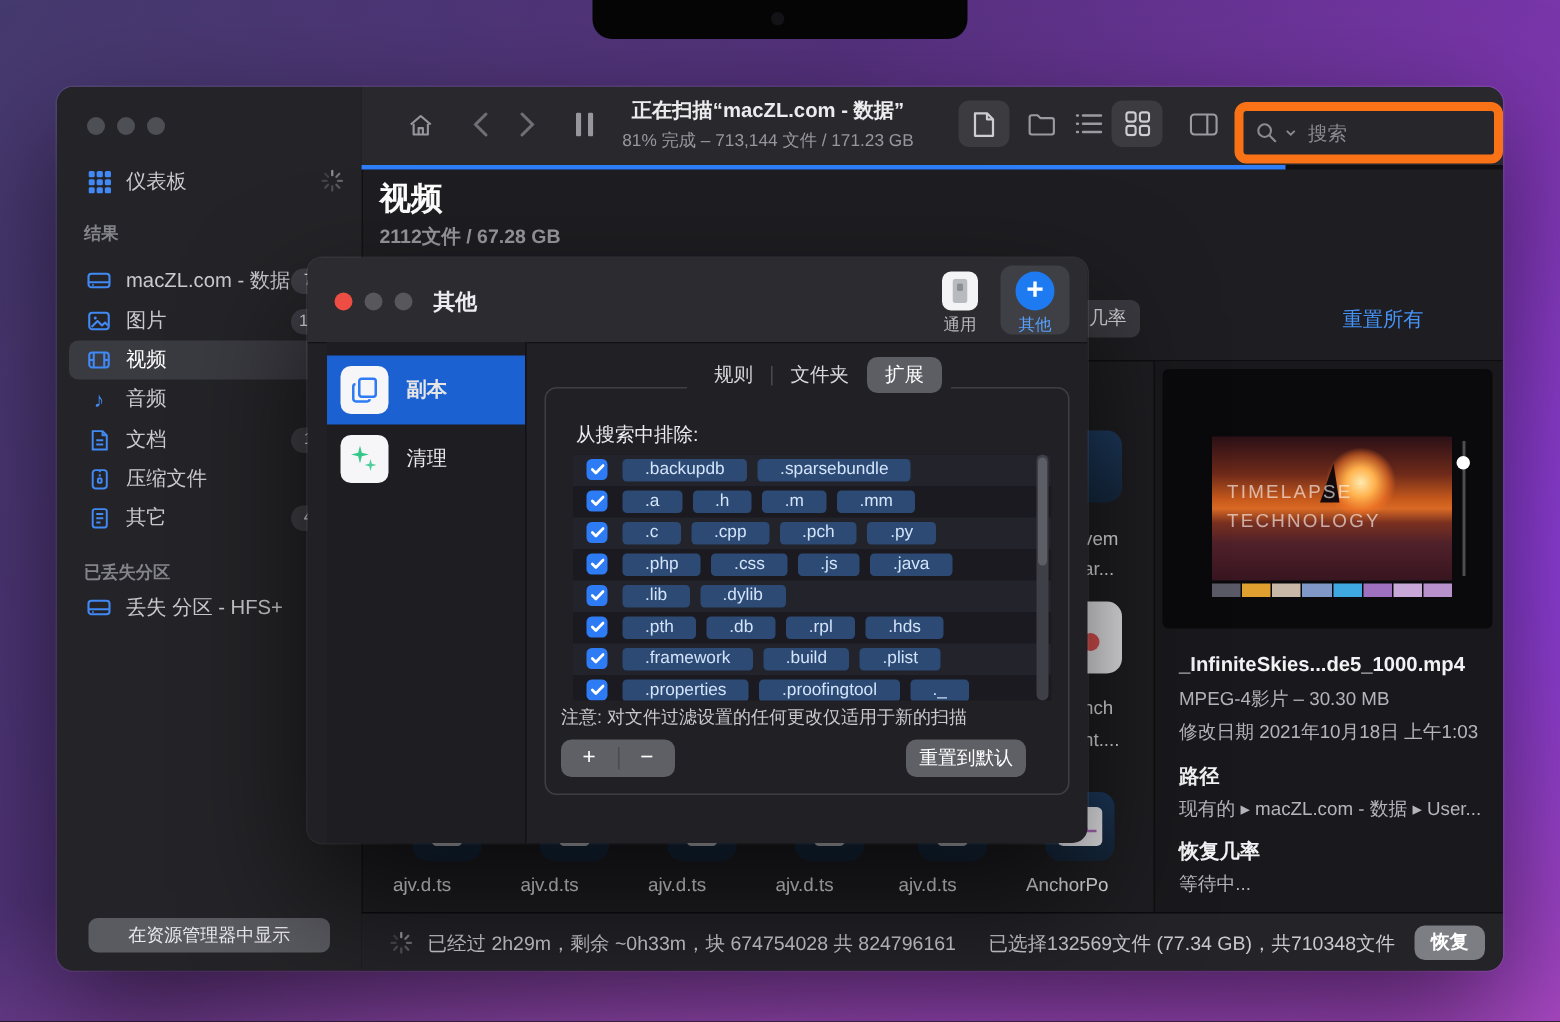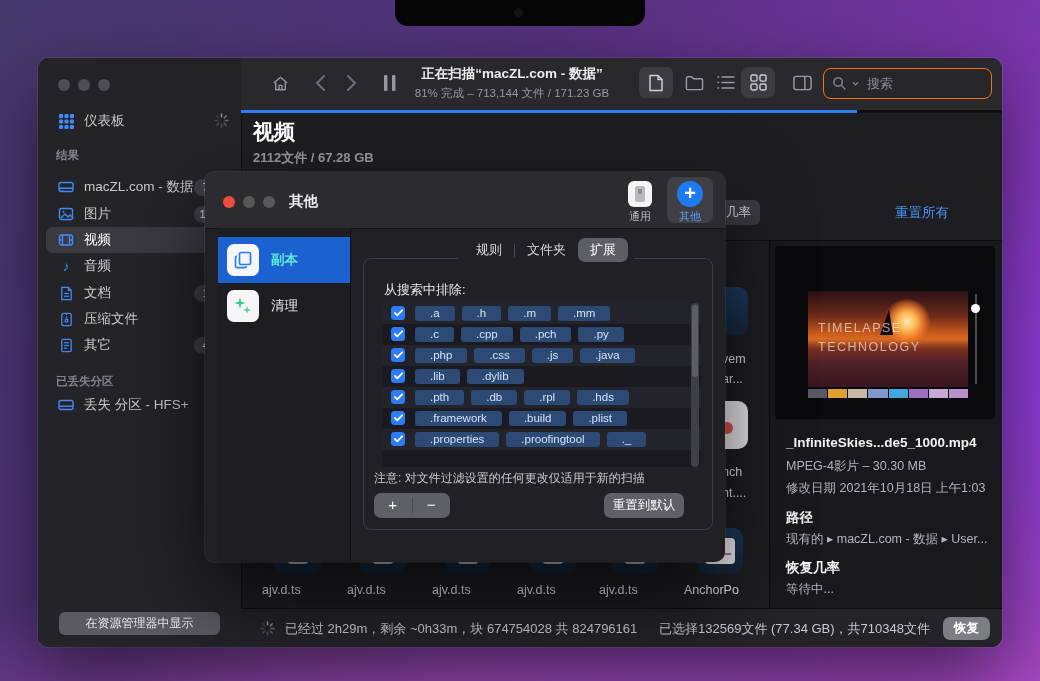--- a/index.html
+++ b/index.html
@@ -30,21 +30,21 @@
   #showbtn{left:21px;top:554px;width:161px;height:23px;background:#5a5a61;border-radius:6px;color:#ebebee;
            font-size:12px;text-align:center;line-height:23px;}
   
   #toolbar{left:203px;top:0;width:761px;height:52px;background:#29292d;}
   .tbi{position:absolute;top:14px;color:#96969c;}
   .tbtn{position:absolute;top:9px;width:34px;height:31px;border-radius:7px;display:flex;align-items:center;justify-content:center;color:#9a9aa0;}
   .tbtn.on{background:#3b3b40;color:#cdcdd2;}
   #ttl{position:absolute;left:121px;top:7px;width:300px;text-align:center;}
   #ttl .t1{font-size:13.5px;color:#ececef;font-weight:700;white-space:nowrap;}
   #ttl .t2{font-size:11.5px;color:#97979d;margin-top:3px;white-space:nowrap;}
-  #search{position:absolute;left:582px;top:10px;width:167px;height:29px;border:1px solid #f97316;border-radius:8px;
+  #search{position:absolute;left:582px;top:10px;width:167px;height:29px;border:6px solid #f97316;border-radius:8px;
           background:#27272b;display:flex;align-items:center;}
   #search input{background:transparent;border:none;outline:none;color:#cfcfd4;font-size:13px;width:110px;font-family:inherit;}
   #search input::placeholder{color:#8a8a90;}
   #ptrack{left:203px;top:52px;width:761px;height:3px;background:#101013;}
   #pbar{left:0;top:0;height:3px;background:#2e7ef7;}
   
   #chead1{left:215px;top:60px;font-size:21px;font-weight:700;color:#fff;}
   #chead2{left:215px;top:91px;font-size:13px;font-weight:700;color:#98989d;}
   #resetall{left:857px;top:146px;font-size:13.5px;color:#4693f8;}
   #chip{left:655px;top:142px;width:67px;height:25px;background:#3a3a40;border-radius:6px;color:#d6d6da;
@@ -91,21 +91,21 @@
   .dtool.on{background:#3f3f46;}
   .dtool .cap{font-size:11px;color:#b9b9be;margin-top:2px;}
   .dtool.on .cap{color:#58a2ff;}
   .tile{width:24px;height:26px;background:#f4f4f6;border-radius:6px;margin:4px auto 0;display:flex;align-items:center;justify-content:center;}
   #plus{width:26px;height:26px;border-radius:50%;background:#1d7af0;margin:4px auto 0;color:#fff;font-size:20px;font-weight:700;line-height:25px;}
   #dlist{position:absolute;left:13px;top:56px;width:132px;height:334px;background:#1d1d22;border-right:1px solid #121216;}
   .drow{position:absolute;left:0;width:132px;height:46px;display:flex;align-items:center;}
   .drow.sel{background:#1b61d1;}
   .dtile{width:32px;height:32px;background:#f6f6f8;border-radius:7px;margin:0 12px 0 9px;display:flex;align-items:center;justify-content:center;flex:none;}
   .dlbl{font-size:13.5px;color:#e8e8ea;}
-  .drow.sel .dlbl{color:#5eead4;font-weight:700;}
+  .drow.sel .dlbl{color:#e5e5e5;font-weight:700;}
   #gbox{position:absolute;left:158px;top:86px;width:350px;height:272px;border:1px solid #3e3e45;border-radius:8px;box-sizing:border-box;}
   #tabs{position:absolute;left:253px;top:66px;display:flex;align-items:center;z-index:3;background:#202025;padding:0 6px;}
   .tab{font-size:13px;color:#d8d8dc;padding:3px 12px;border-radius:7px;}
   .tab.sel{background:#5d5d64;color:#fff;}
   .tsep{width:1px;height:13px;background:#4a4a50;}
   #fhead{position:absolute;left:20px;top:22px;font-size:13px;color:#ececef;}
   #flist{position:absolute;left:18px;top:44px;width:319px;height:164px;overflow:hidden;background:#1a1a20;}
   .frow{position:relative;height:21px;display:flex;align-items:center;gap:7px;padding-left:33px;}
   .frow:nth-child(odd){background:#23232b;}
   .cbx{position:absolute;left:9px;top:3px;width:14px;height:14px;border-radius:3.5px;background:#2d7cf5;color:#fff;
@@ -503,20 +503,29 @@
       <div id="gbox">
         <div id="fhead">从搜索中排除:</div>
 
         <div id="flist">
           <div class="frow">
             <span class="cbx">
                 <svg width="9" height="8" viewBox="0 0 10 8" fill="none" stroke="#fff" stroke-width="2" stroke-linecap="round" stroke-linejoin="round">
                   <path d="M1 4 L3.6 6.6 L9 1"></path>
                 </svg>
               </span>
+            <span class="tag">.backupdb</span>
+            <span class="tag">.sparsebundle</span>
+          </div>
+          <div class="frow">
+            <span class="cbx">
+                <svg width="9" height="8" viewBox="0 0 10 8" fill="none" stroke="#fff" stroke-width="2" stroke-linecap="round" stroke-linejoin="round">
+                  <path d="M1 4 L3.6 6.6 L9 1"></path>
+                </svg>
+              </span>
             <span class="tag">.a</span>
             <span class="tag">.h</span>
             <span class="tag">.m</span>
             <span class="tag">.mm</span>
           </div>
           <div class="frow">
             <span class="cbx">
                 <svg width="9" height="8" viewBox="0 0 10 8" fill="none" stroke="#fff" stroke-width="2" stroke-linecap="round" stroke-linejoin="round">
                   <path d="M1 4 L3.6 6.6 L9 1"></path>
                 </svg>

